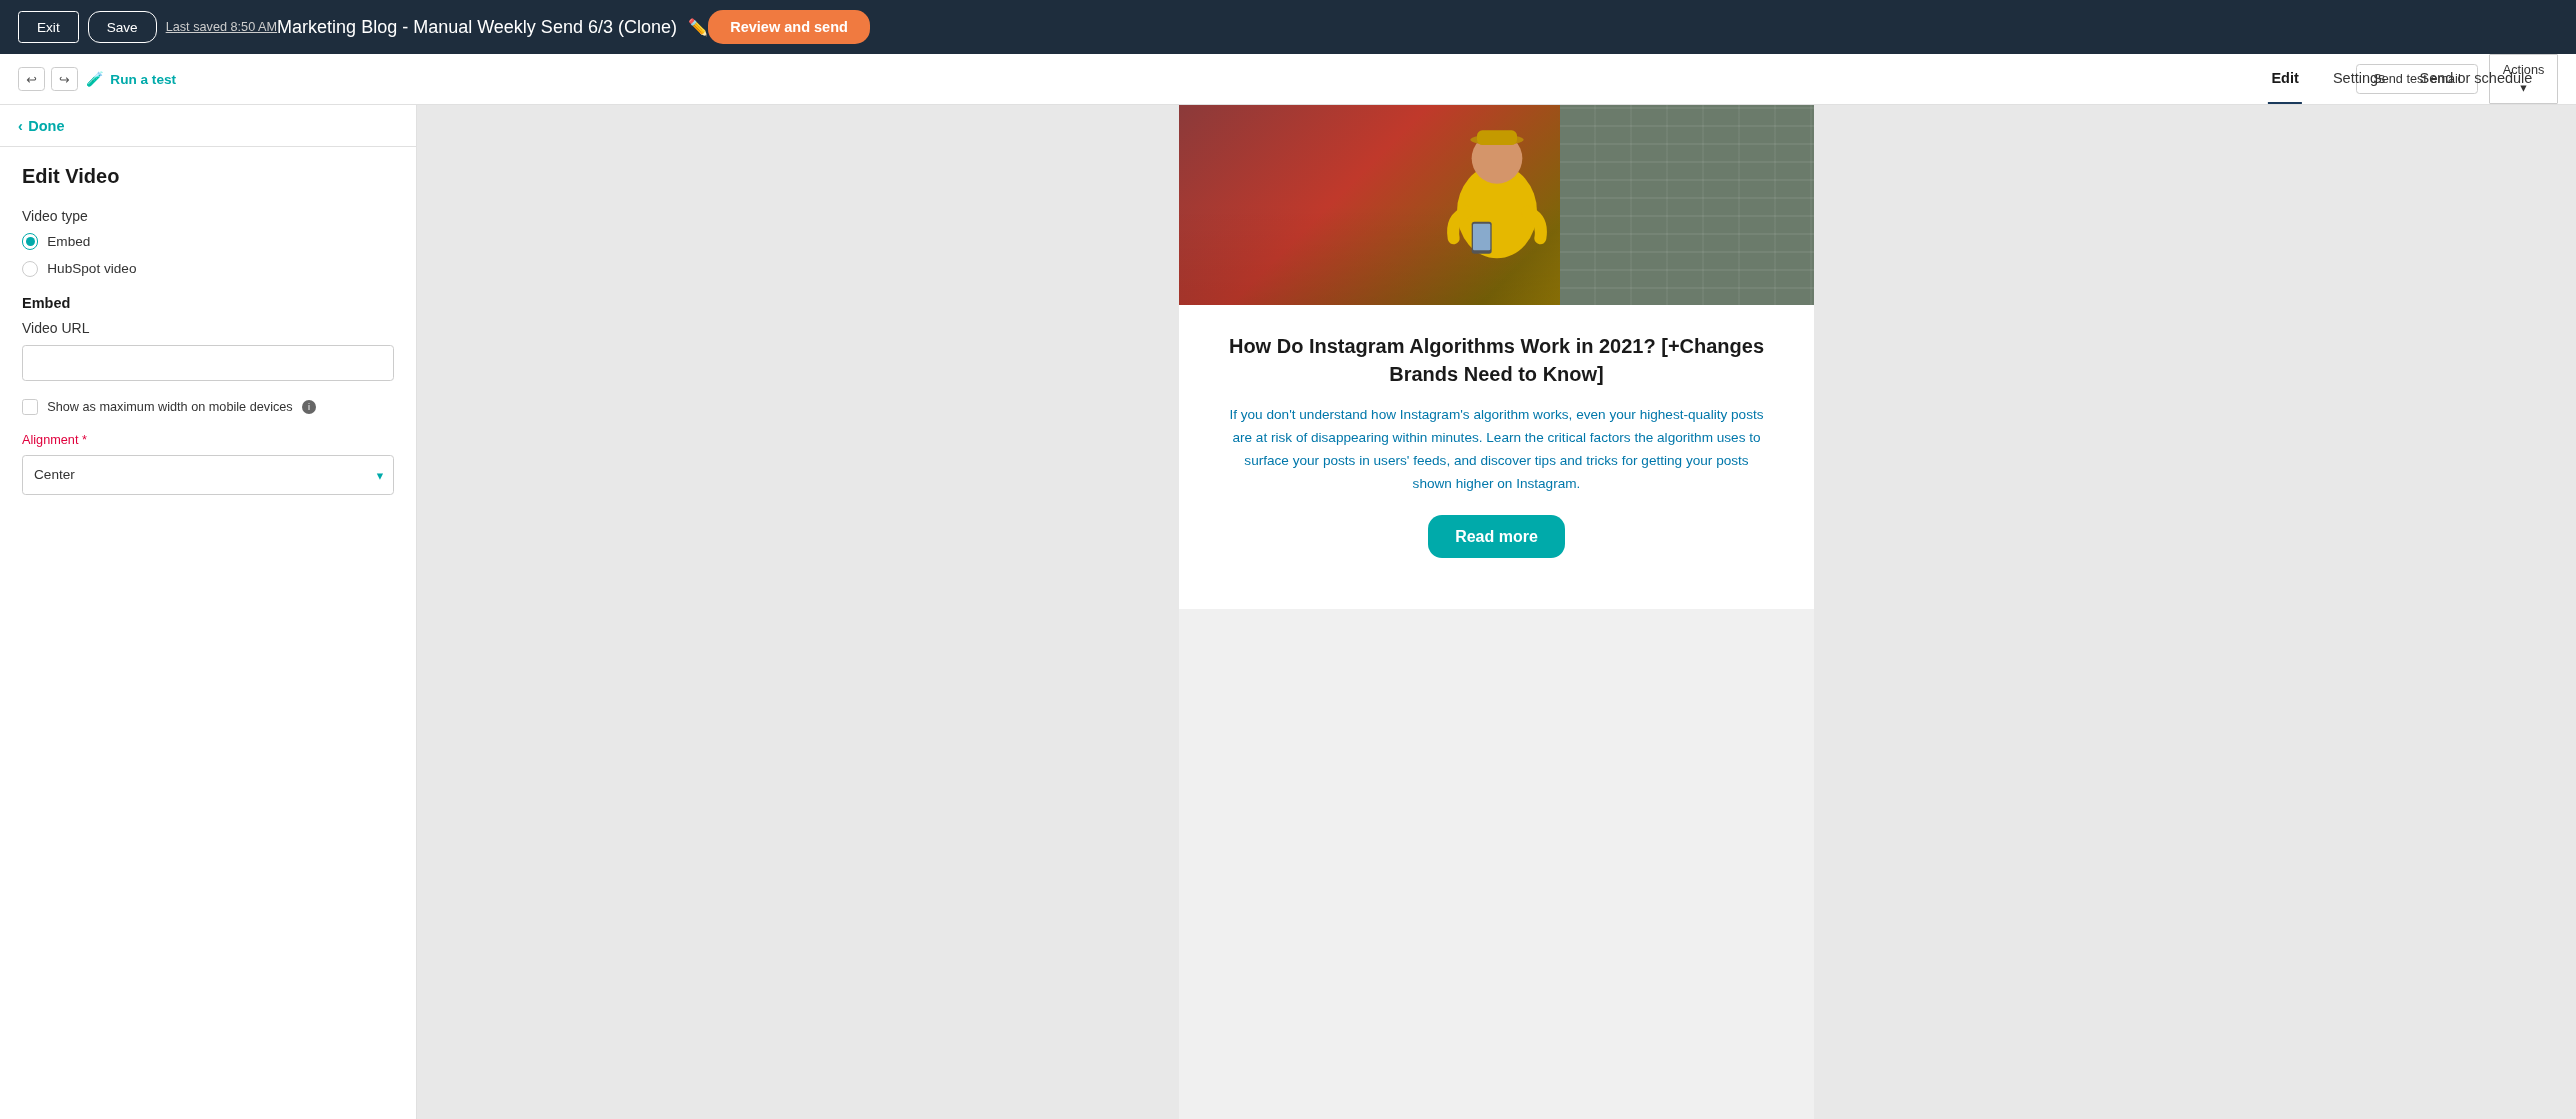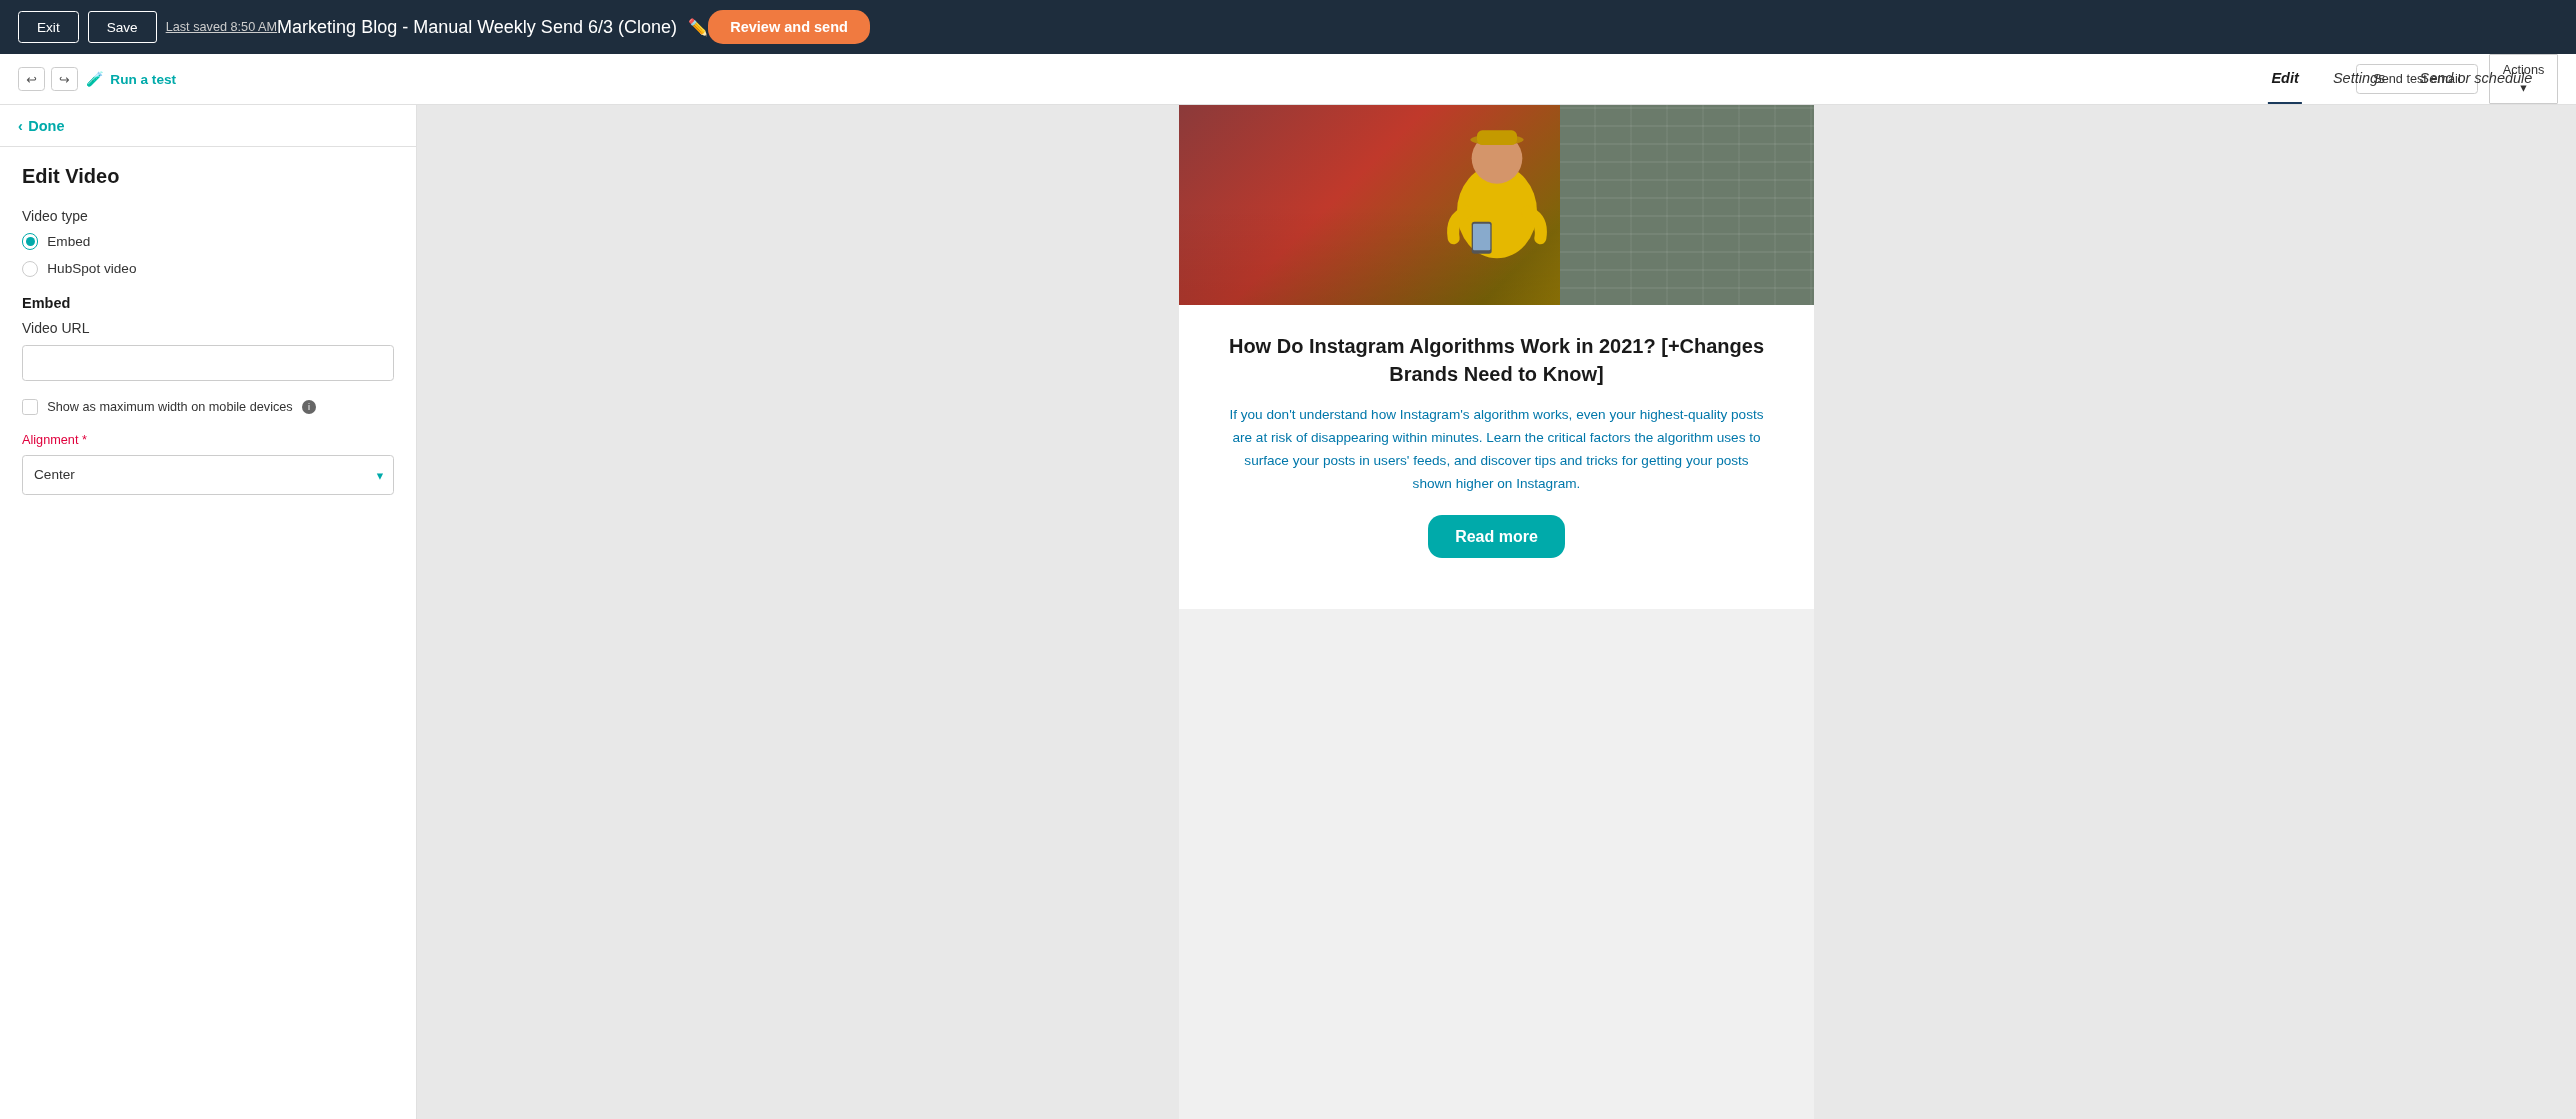--- a/index.html
+++ b/index.html
@@ -24,21 +24,21 @@
       padding: 7.3px 18px;
       border-radius: 3.6px;
       font-size: 13.6px;
       cursor: pointer;
     }
     .btn-save {
       background: transparent;
       border: 1.4px solid #fff;
       color: #fff;
       padding: 7.3px 18px;
-      border-radius: 3px;
+      border-radius: 12px;
       font-size: 13.6px;
       cursor: pointer;
     }
     .last-saved {
       color: #ccc;
       font-size: 12.7px;
       text-decoration: underline;
       cursor: pointer;
     }
     .page-title {
@@ -413,21 +413,21 @@
   <div class="second-bar-left">
     <div class="undo-redo">
       <button class="icon-btn">↩</button>
       <button class="icon-btn">↪</button>
     </div>
     <div class="run-test">
       <span class="run-test-icon">🧪</span>
       <span>Run a test</span>
     </div>
   </div>
-  <div style="position:relative; left:50%; transform:translateX(-50%); display:flex; gap:27px; align-items:center;font-style:italic;">
+  <div style="position:relative; left:50%; transform:translateX(-50%); display:flex; gap:27px; align-items:center;">
     <span class="nav-tab active">Edit</span>
     <span class="nav-tab">Settings</span>
     <span class="nav-tab">Send or schedule</span>
   </div>
   <div class="second-bar-right">
     <button class="btn-send-test">Send test email</button>
     <button class="btn-actions">
       <span>Actions</span>
       <span>▾</span>
     </button>

